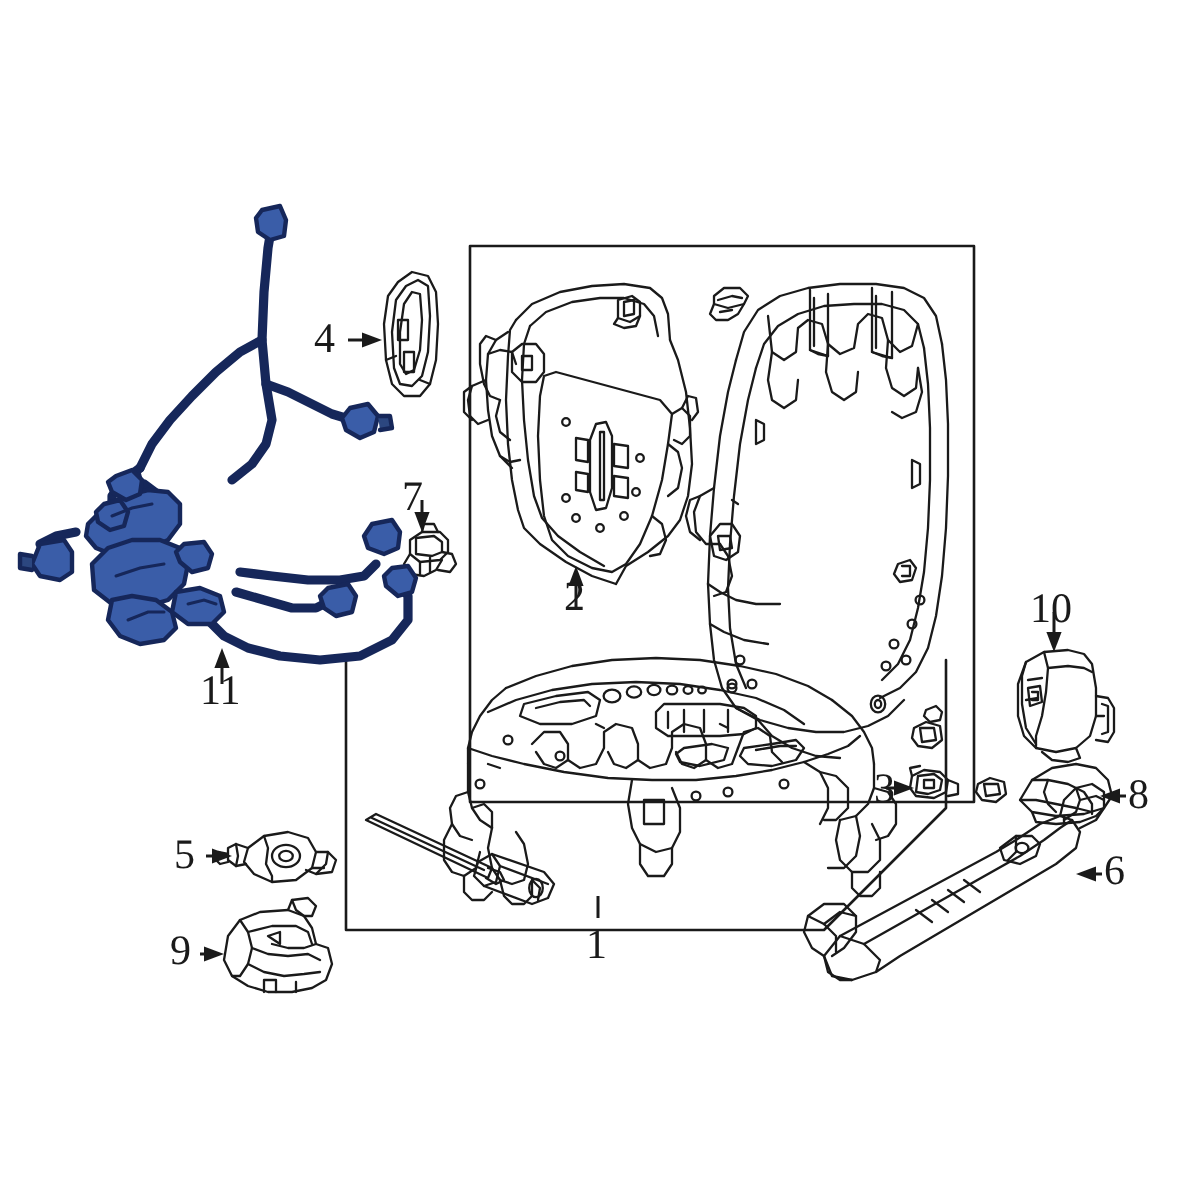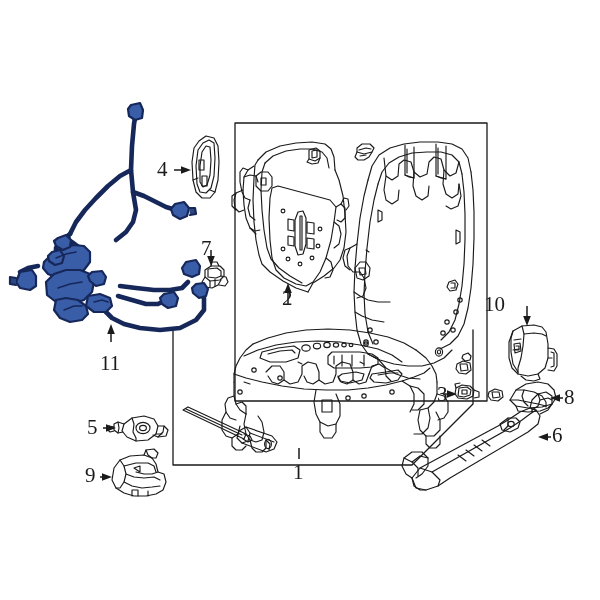--- a/index.html
+++ b/index.html
@@ -539,16 +539,16 @@
 
   <div class="callout-label" style="left:293px; top:462px;">1</div>
   <div class="callout-label" style="left:282px; top:288px;">2</div>
   <div class="callout-label" style="left:437px; top:384px;">3</div>
   <div class="callout-label" style="left:157px; top:159px;">4</div>
   <div class="callout-label" style="left:87px; top:417px;">5</div>
   <div class="callout-label" style="left:552px; top:425px;">6</div>
   <div class="callout-label" style="left:201px; top:238px;">7</div>
   <div class="callout-label" style="left:564px; top:387px;">8</div>
   <div class="callout-label" style="left:85px; top:465px;">9</div>
-  <div class="callout-label" style="left:484px; top:294px;">10</div>
-  <div class="callout-label" style="left:100px; top:335px;margin-top:18px;">11</div>
+  <div class="callout-label" style="left:515px; top:294px;">10</div>
+  <div class="callout-label" style="left:100px; top:335px;">11</div>
 
 </div>
 
 </body></html>

